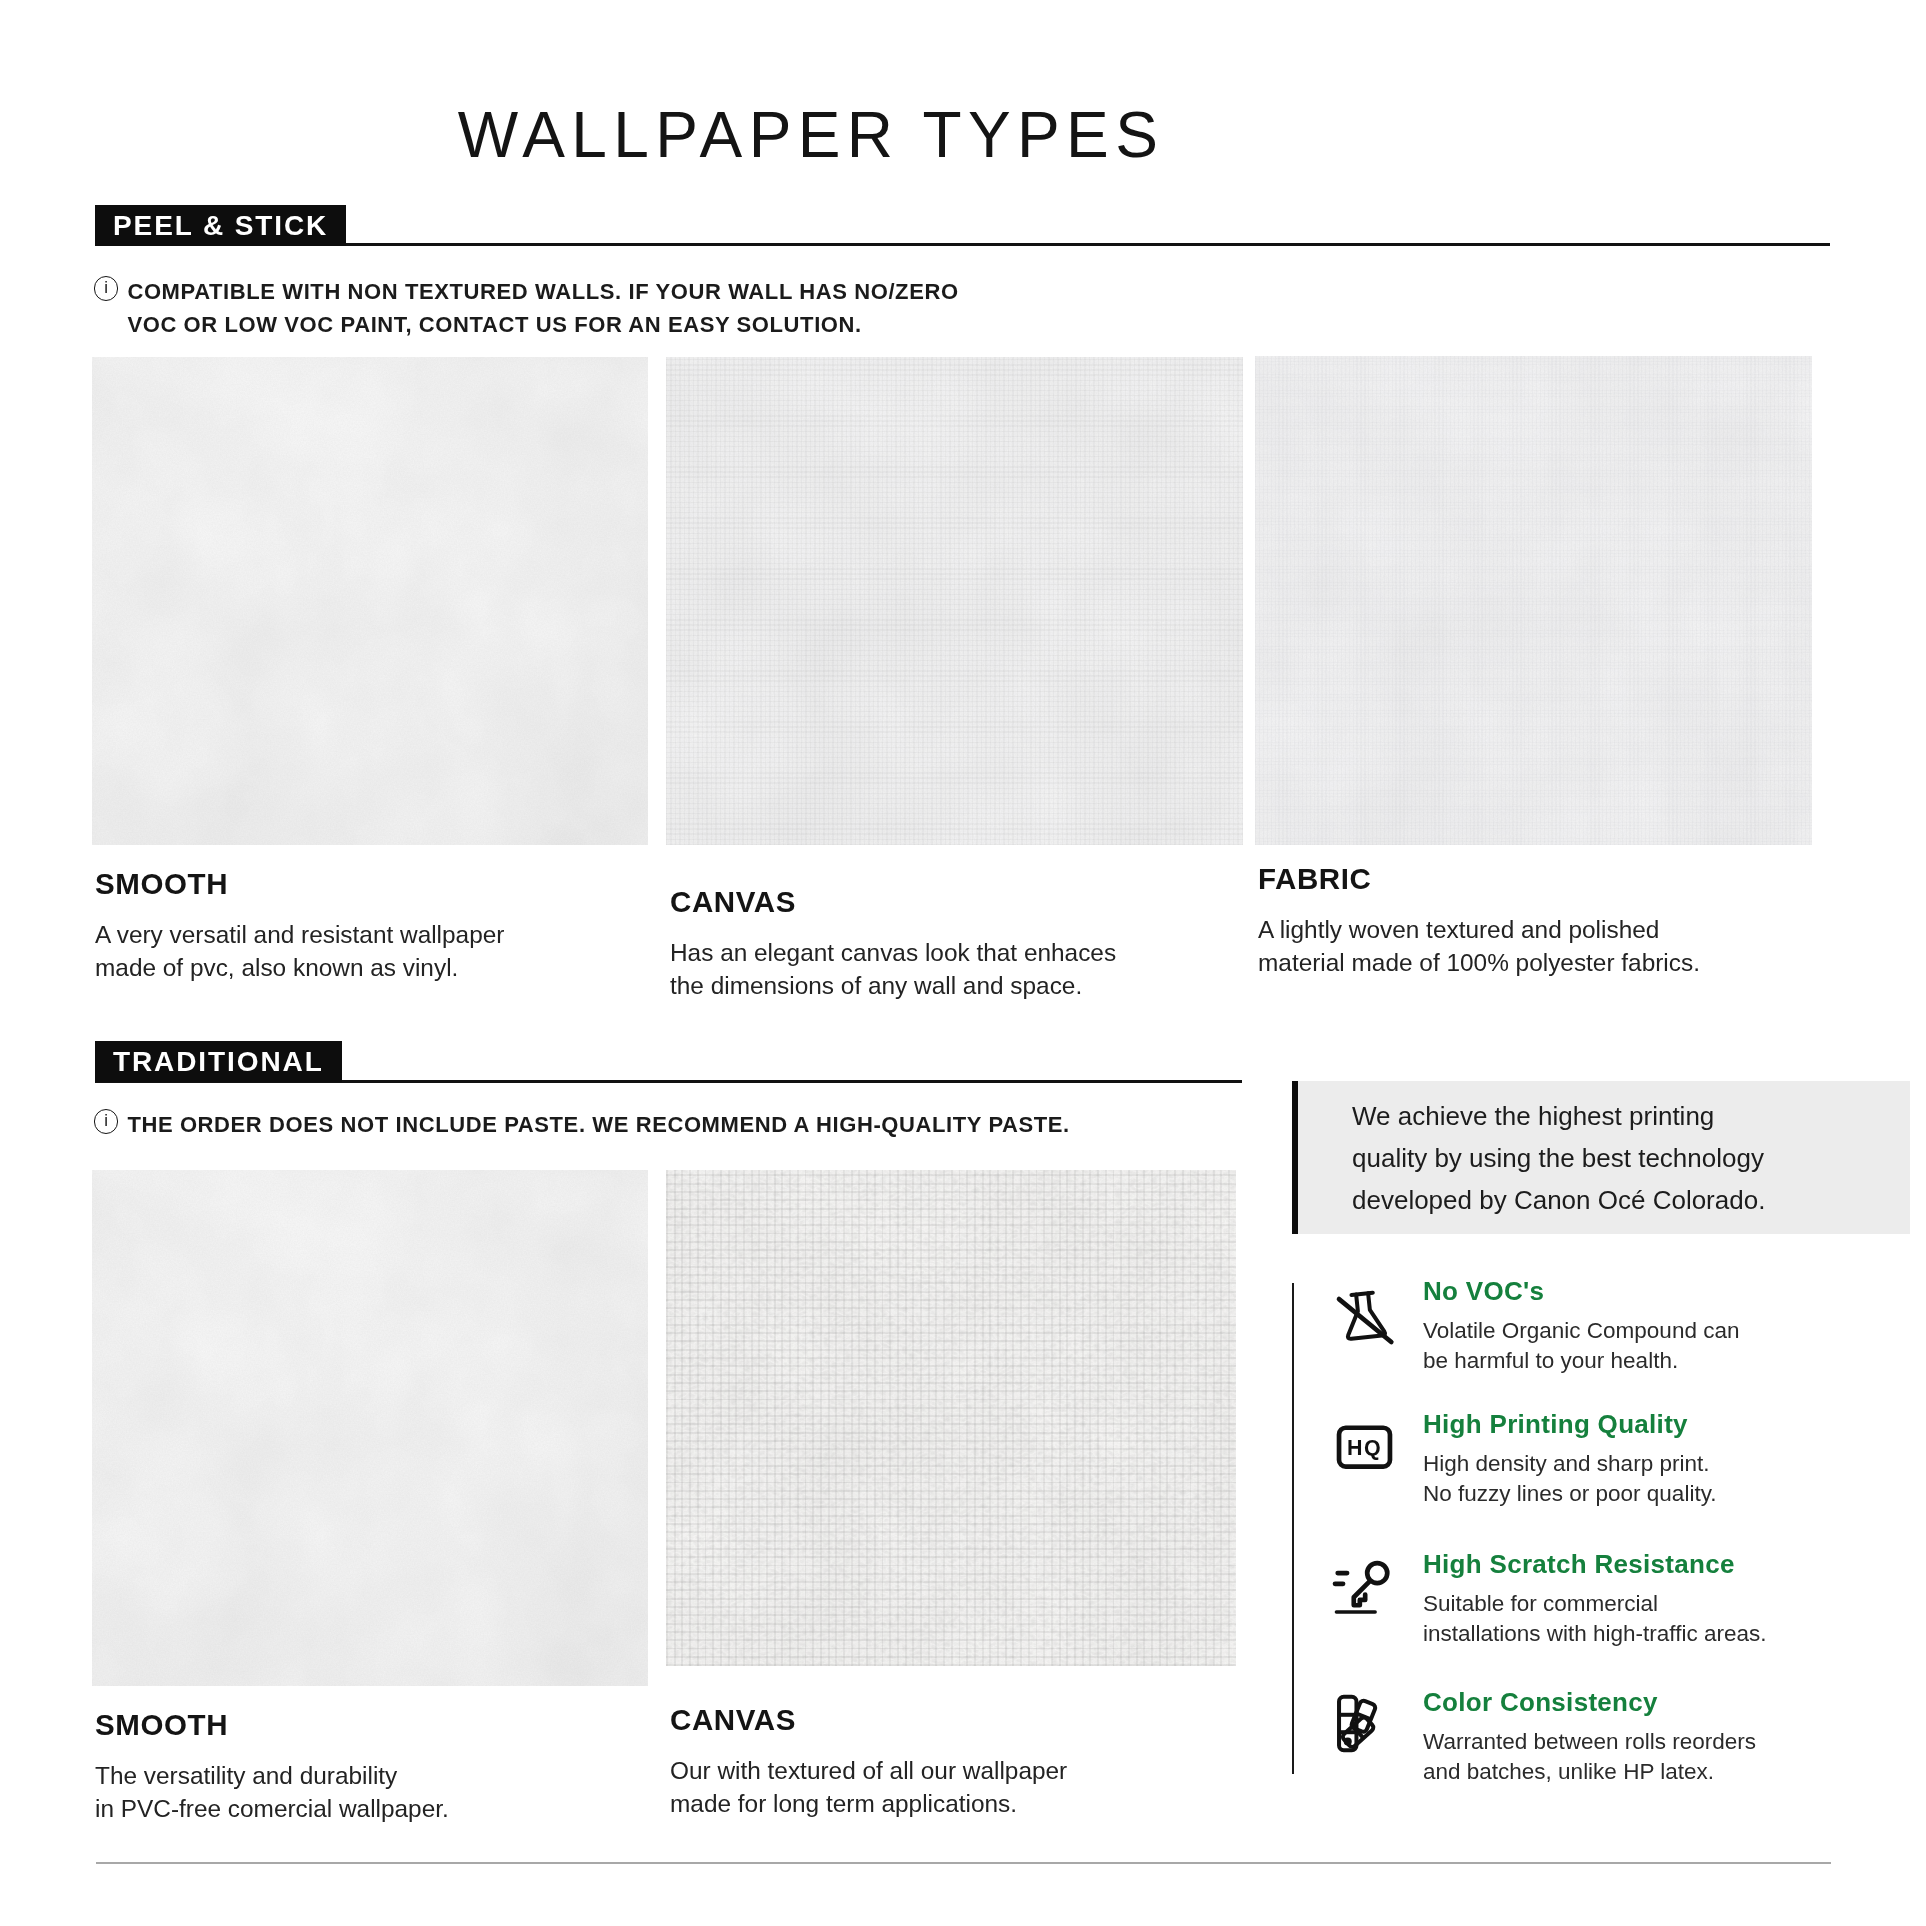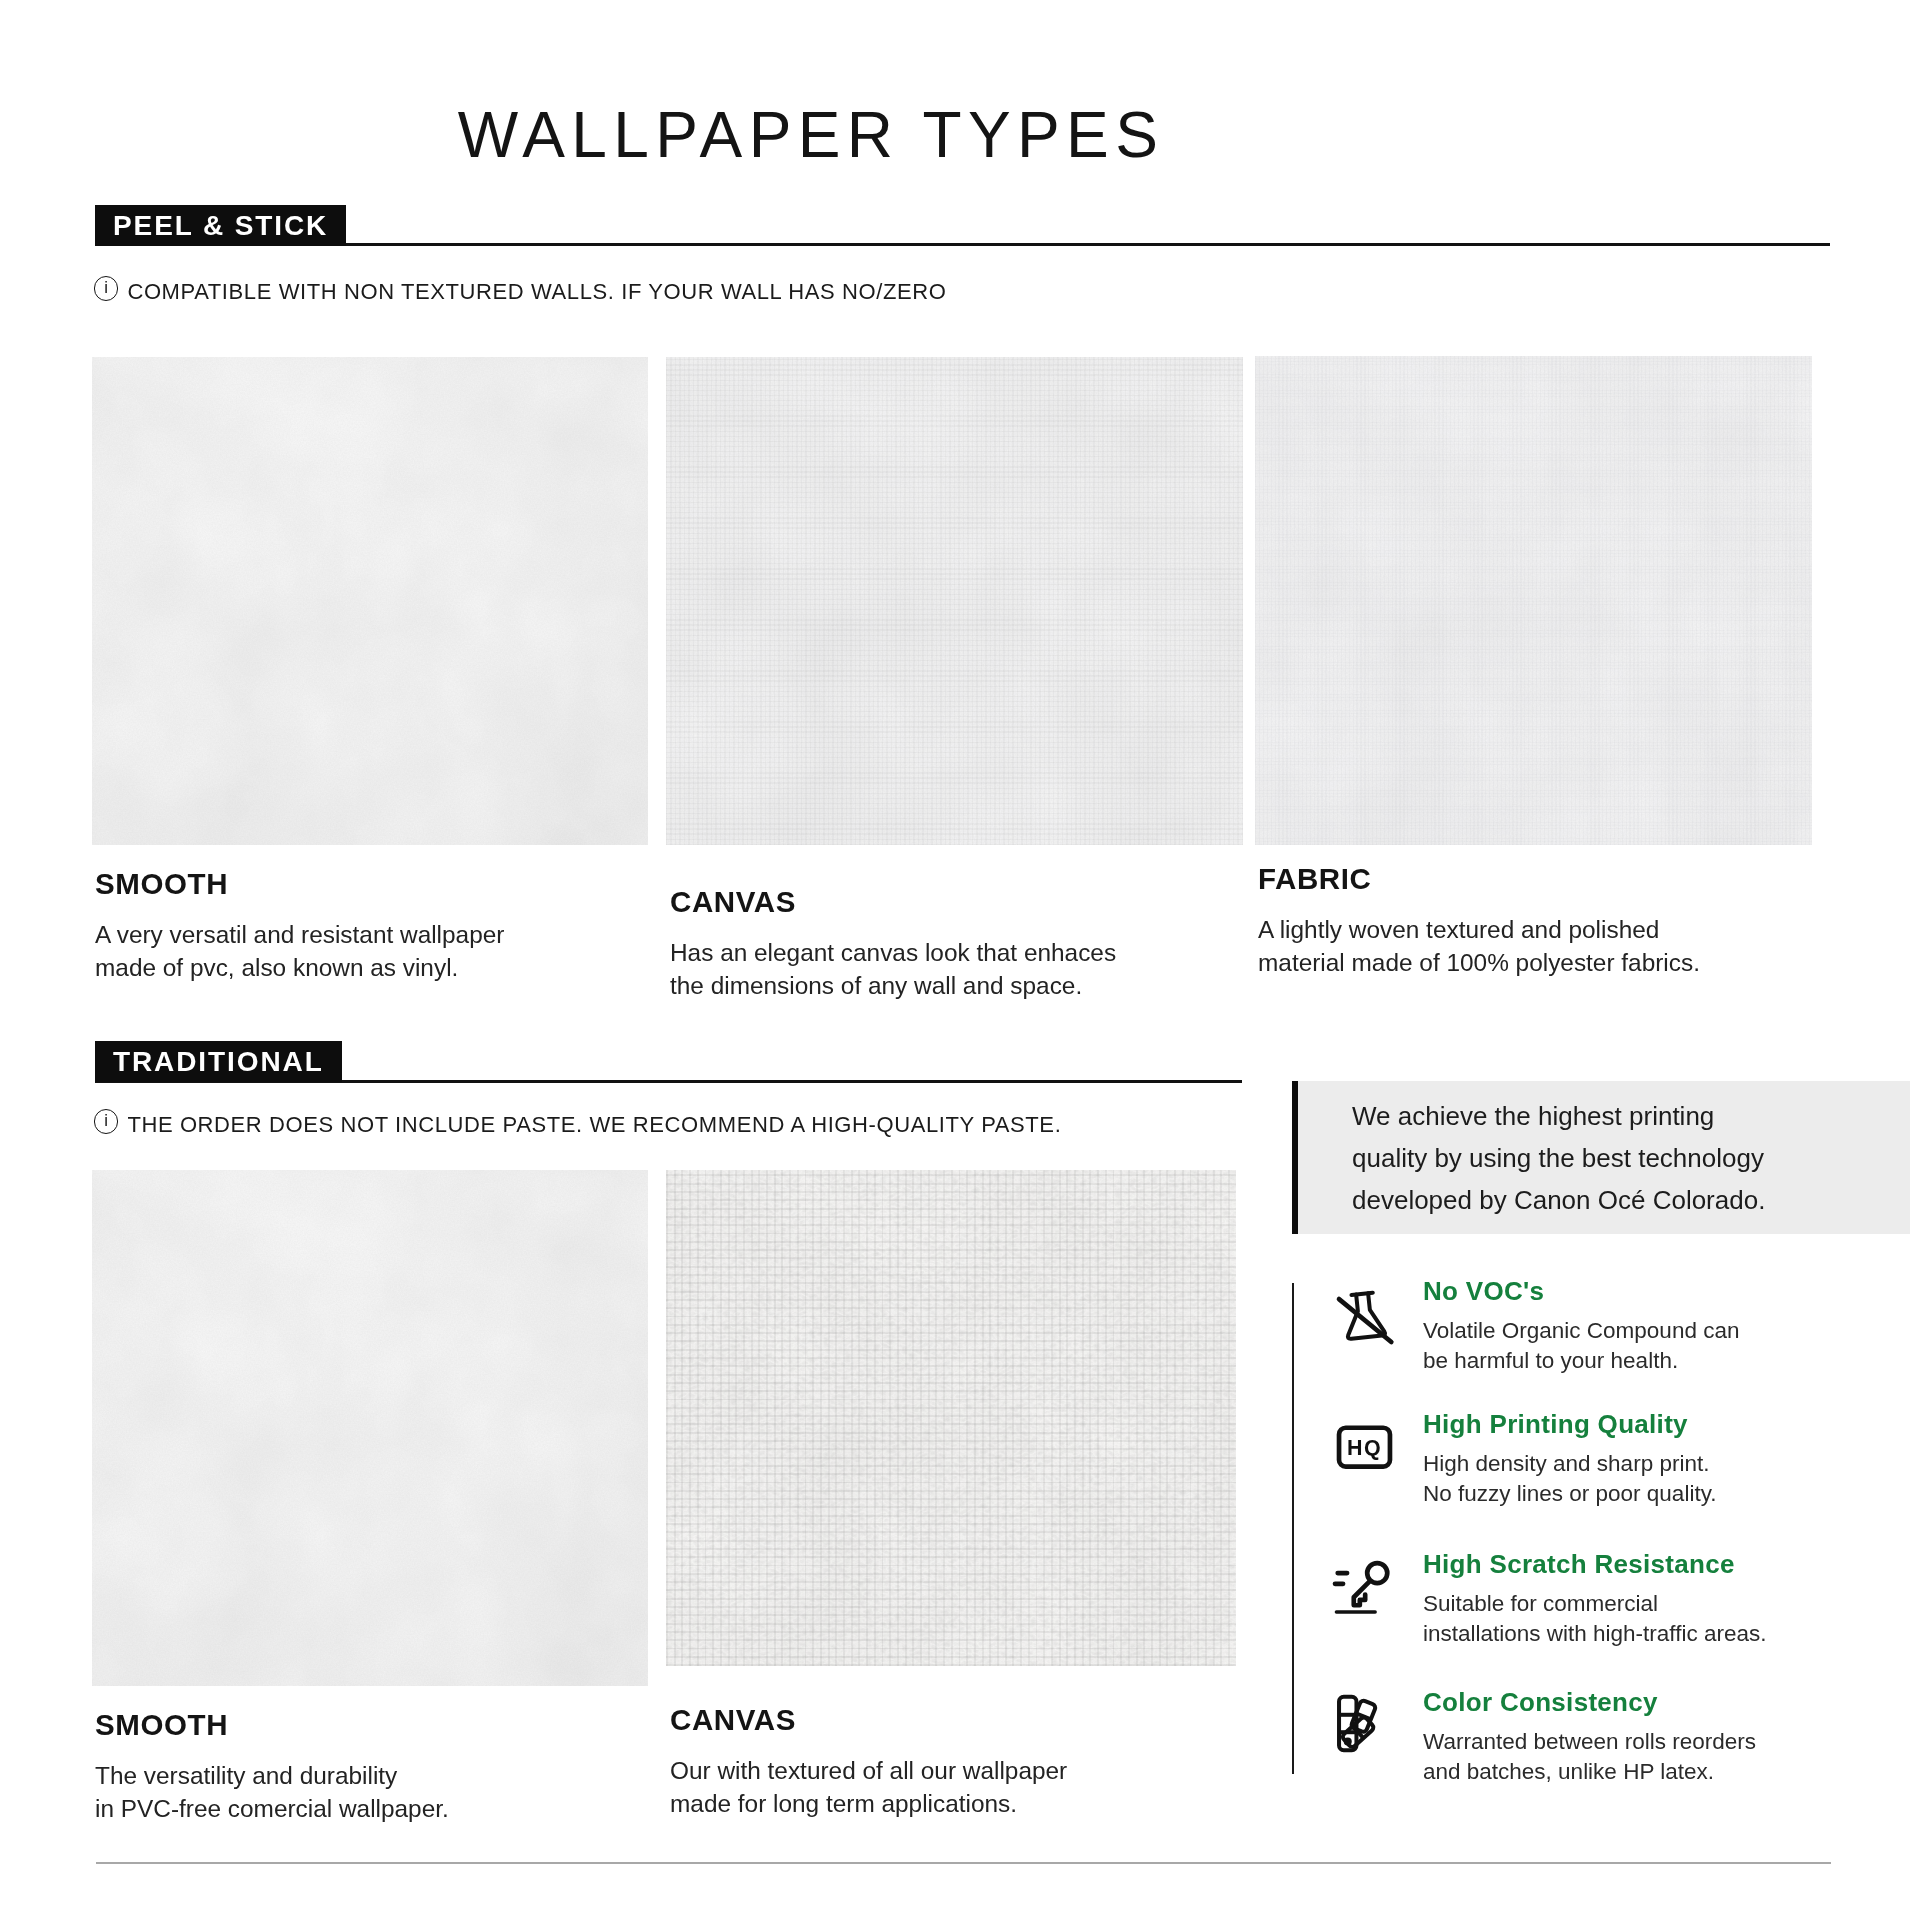--- a/index.html
+++ b/index.html
@@ -34,21 +34,21 @@
   
   .note { position:absolute; display:flex; align-items:flex-start; }
   .note-peel { left:94px; top:275px; }
   .note-trad { left:94px; top:1108px; }
   .info-icon {
     flex:0 0 auto; width:24.4px; height:24.4px; margin-top:1.3px; margin-right:9px;
     border:1.9px solid var(--ink,#141414); border-radius:50%;
     display:flex; align-items:center; justify-content:center;
     font-size:16.7px; font-weight:500; font-style:normal;
   }
-  .note-lines { display:block; }
+  .note-lines { display:block;font-weight:bold; }
   .note-lines span { display:block; font-size:22px; letter-spacing:0.6px; line-height:33px; color:#1b1b1b; }
 
   
   .swatch { position:absolute; overflow:hidden; }
   .sw-r1c1 { left:92px; top:357px;  width:556px; height:488px; }
   .sw-r1c2 { left:666px; top:357px; width:577px; height:488px; }
   .sw-r1c3 { left:1255px; top:356px; width:557px; height:489px; }
   .sw-r2c1 { left:92px; top:1170px; width:556px; height:516px; }
   .sw-r2c2 { left:666px; top:1170px; width:570px; height:496px; }
 
@@ -150,20 +150,21 @@
 
 <div class="tag tag-peel">
   <span>PEEL &amp; STICK</span>
 </div>
 <div class="rule rule-peel"></div>
 
 <div class="note note-peel">
   <span class="info-icon">i</span>
   <span class="note-lines">
     <span>COMPATIBLE WITH NON TEXTURED WALLS. IF YOUR WALL HAS NO/ZERO</span>
+    <span>VOC OR LOW VOC PAINT, CONTACT US FOR AN EASY SOLUTION.</span>
   </span>
 </div>
 
 <div class="swatch sw-r1c1 tex-smooth">
   <svg class="tex-noise" viewBox="0 0 866 760" width="556" height="488">
     <rect width="100%" height="100%" filter="url(#cloudF)" opacity="0.55"></rect>
     <rect width="100%" height="100%" filter="url(#grainF)"></rect>
   </svg>
 </div>
 <div class="swatch sw-r1c2 tex-canvas-fine">

